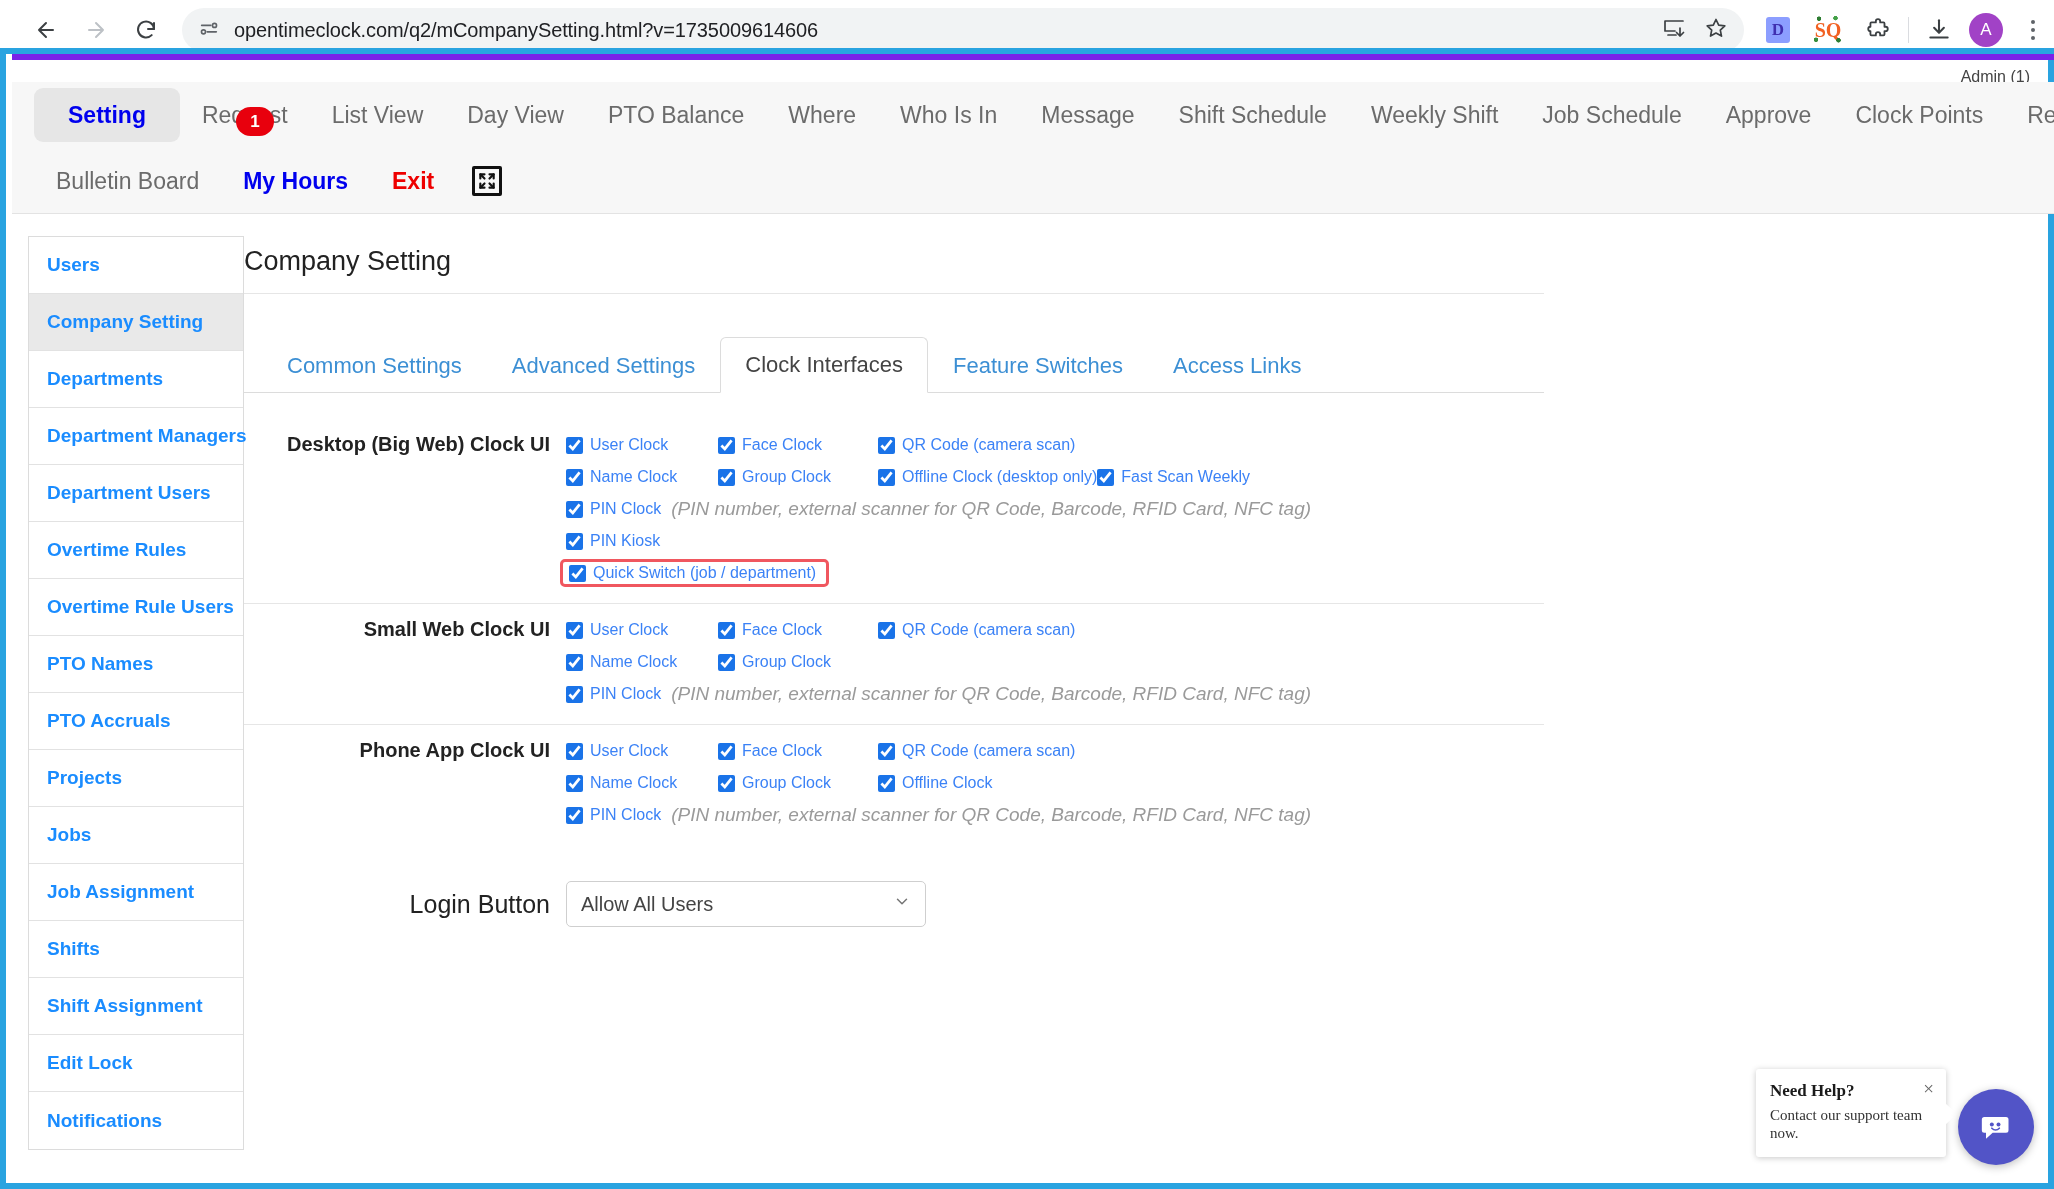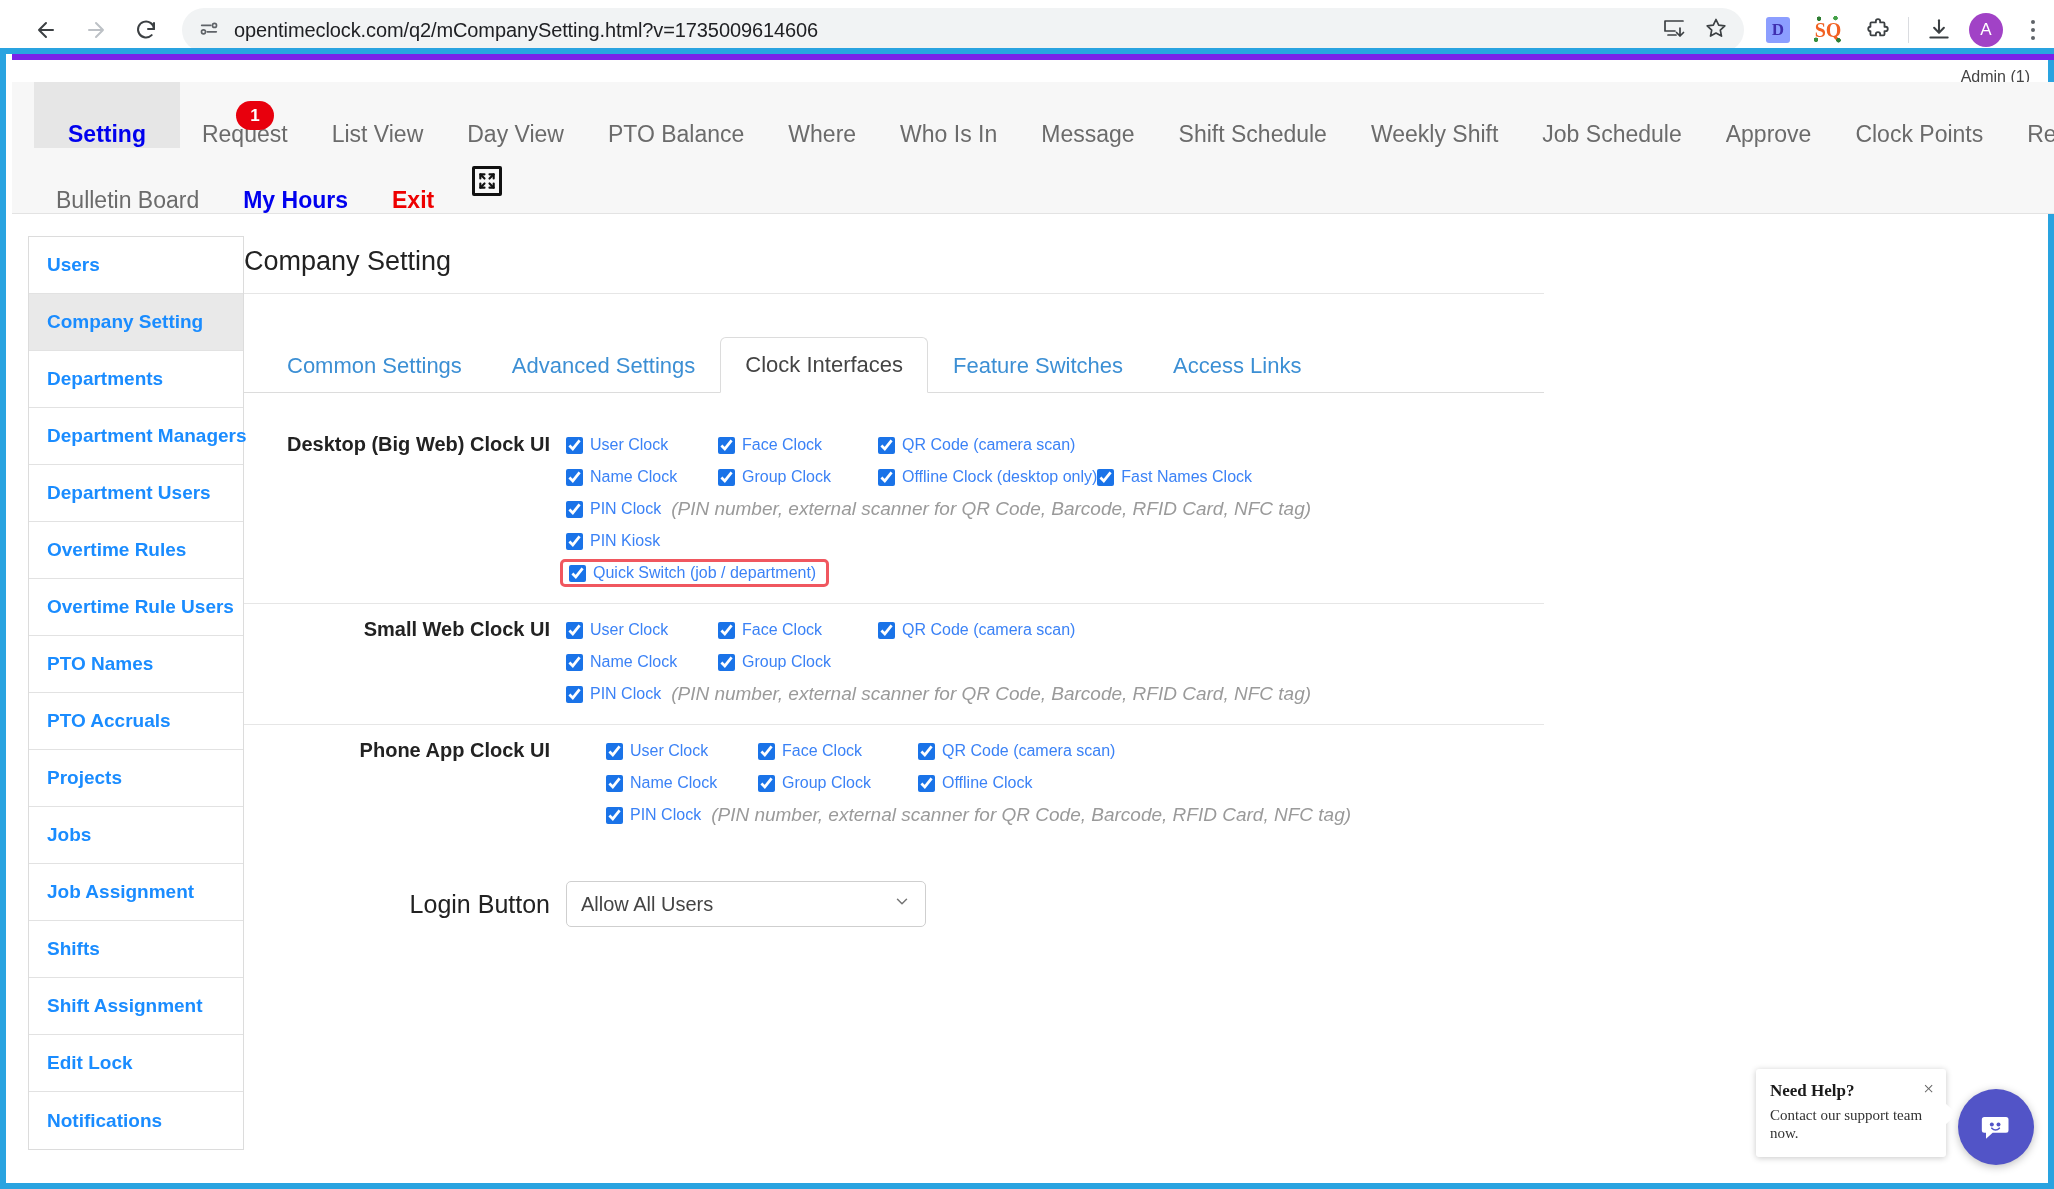--- a/index.html
+++ b/index.html
@@ -98,23 +98,23 @@
   
   .appnav {
     position: absolute; left: 6px; top: 28px;
     width: 2042px; height: 132px;
     background: #f7f7f7;
     border-bottom: 1px solid #e3e3e3;
   }
   .navrow { display: flex; align-items: center; height: 66px; padding-left: 22px; }
   .navitem {
     font-size: 23px; color: #6b6b6b;
-    padding: 0 22px; height: 66px;
-    display: flex; align-items: flex-end;
-    white-space: nowrap; position: relative;
+    padding: 0 22px; height: 54px;
+    display: flex; align-items: center;
+    white-space: nowrap; position: relative; border-radius: 9px;
   }
   .navitem.active {
     background: #e6e6e6; color: #0000ee; font-weight: bold;
     padding: 0 34px;
   }
   .navitem.blue { color: #0000ee; font-weight: bold; }
   .navitem.red { color: #ee0000; font-weight: bold; }
   .badge {
     position: absolute; left: 56px; top: 19px;
     background: #e8000d; color: #fff;
@@ -172,21 +172,21 @@
     color: #444; background: #fff;
     border: 1px solid #dcdcdc; border-bottom: 1px solid #fff;
     border-radius: 6px 6px 0 0;
   }
 
   .panel { width: 1300px; padding-top: 26px; }
   .sec {
     display: flex; padding: 10px 0 14px 0;
     border-bottom: 1px solid #e6e6e6;
   }
-  .sec:last-of-type { border-bottom: none; gap: 40px; }
+  .sec:last-of-type { border-bottom: none; }
   .sec-label {
     width: 322px; text-align: right; padding-right: 16px;
     font-size: 20px; font-weight: bold; color: #222;
     padding-top: 4px; white-space: nowrap;
   }
   .sec-body { flex: 1; }
   .cbrow { display: flex; align-items: center; height: 32px; }
   .cb {
     display: flex; align-items: center;
     margin-right: 0; white-space: nowrap;
@@ -498,21 +498,21 @@
               <label class="cb col-b">
                 <input type="checkbox" checked="" style="">
                 <span>Group Clock</span>
               </label>
               <label class="cb col-c">
                 <input type="checkbox" checked="" style="">
                 <span>Offline Clock (desktop only)</span>
               </label>
               <label class="cb ">
                 <input type="checkbox" checked="" style="">
-                <span>Fast Names Clock</span>
+                <span>Fast Scan Weekly</span>
               </label>
             </div>
             <div class="cbrow">
               <label class="cb">
                 <input type="checkbox" checked="" style="">
                 <span>PIN Clock</span>
               </label>
               <span class="hint">(PIN number, external scanner for QR Code, Barcode, RFID Card, NFC tag)</span>
             </div>
             <div class="cbrow">

